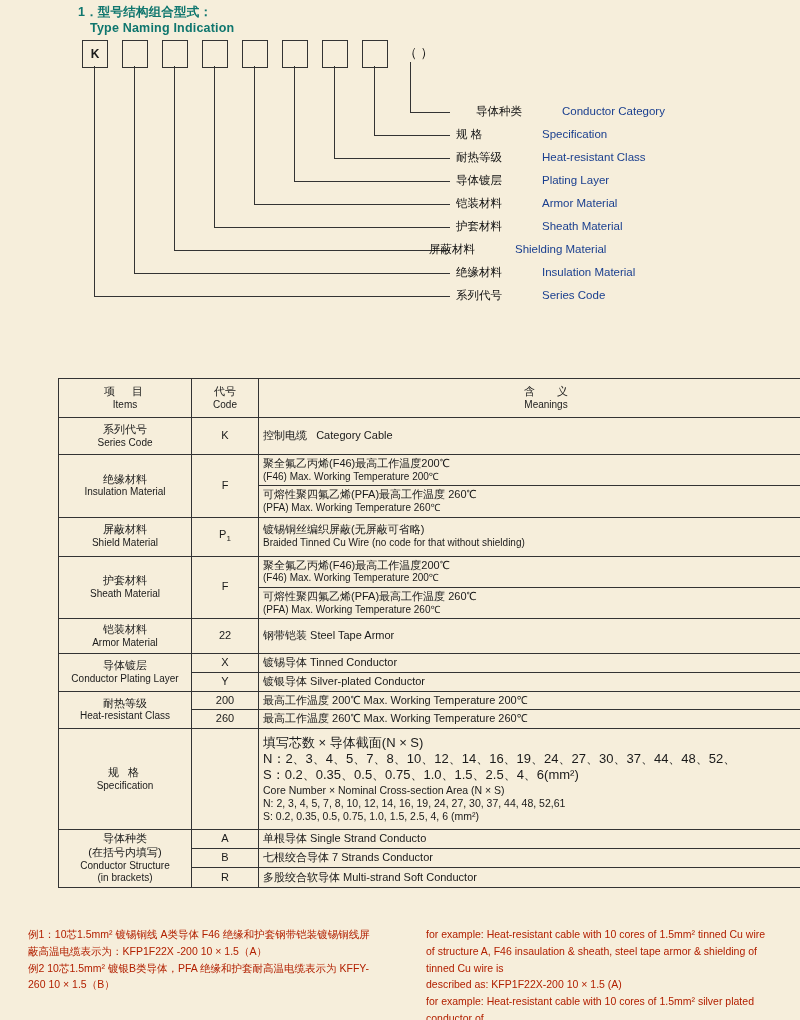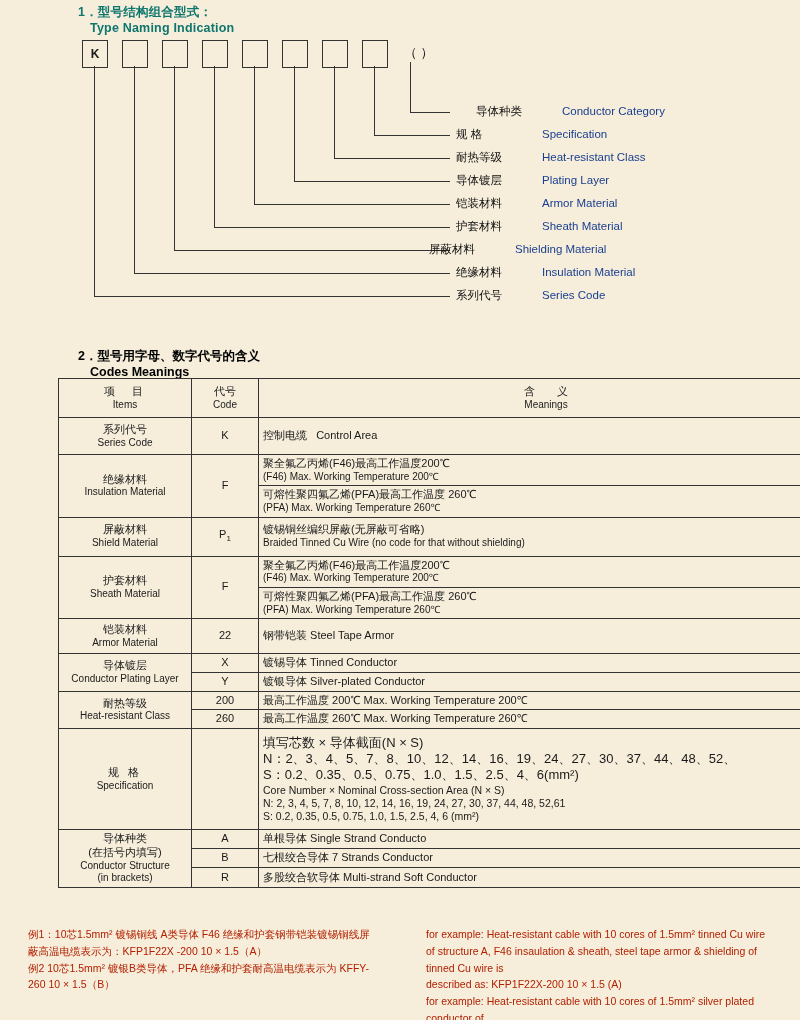--- a/index.html
+++ b/index.html
@@ -150,23 +150,20 @@
       <span class="cn">屏蔽材料</span><span class="en">Shielding Material</span>
     </div>
     <div class="leg" style="left:456px;top:239px;">
       <span class="cn">绝缘材料</span><span class="en">Insulation Material</span>
     </div>
     <div class="leg" style="left:456px;top:262px;">
       <span class="cn">系列代号</span><span class="en">Series Code</span>
     </div>
   </div>
 
-  <div class="sec2-title">
-    <span>2．</span><span>型号用字母、数字代号的含义</span><span class="en">Codes Meanings</span>
-  </div>
 
   <table class="codes">
     <tbody>
       <tr>
         <td class="c-item two-line" style="height:34px;">
           <span class="cn spacing">项　目</span>
           <span class="en">Items</span>
         </td>
         <td class="c-code two-line">
           <span class="cn">代号</span>
@@ -179,21 +176,21 @@
       </tr>
 
       <tr>
         <td class="c-item two-line" style="height:32px;">
           <span class="cn">系列代号</span>
           <span class="en">Series Code</span>
         </td>
         <td class="c-code">K</td>
         <td class="c-mean mean-cn">
           <span>控制电缆</span>
-          &nbsp;&nbsp;<span>Control Area</span>
+          &nbsp;&nbsp;<span>Category Cable</span>
         </td>
       </tr>
 
       <tr>
         <td class="c-item two-line" rowspan="2" style="height:30px;">
           <span class="cn">绝缘材料</span>
           <span class="en">Insulation Material</span>
         </td>
         <td class="c-code" rowspan="2">F</td>
         <td class="c-mean">

